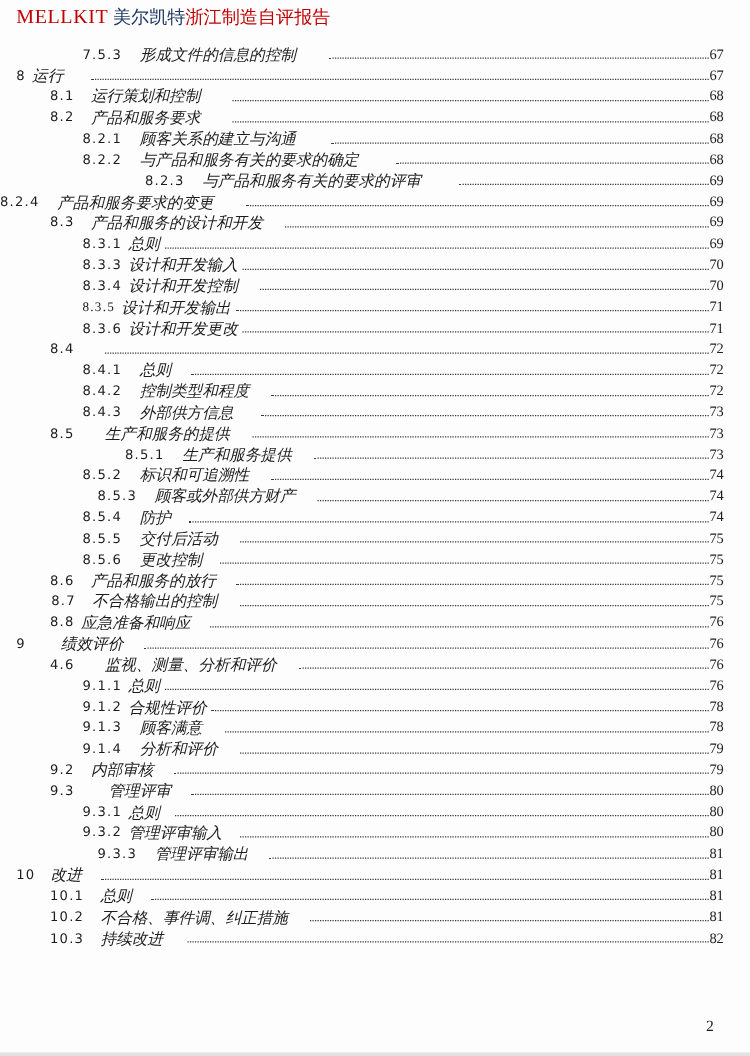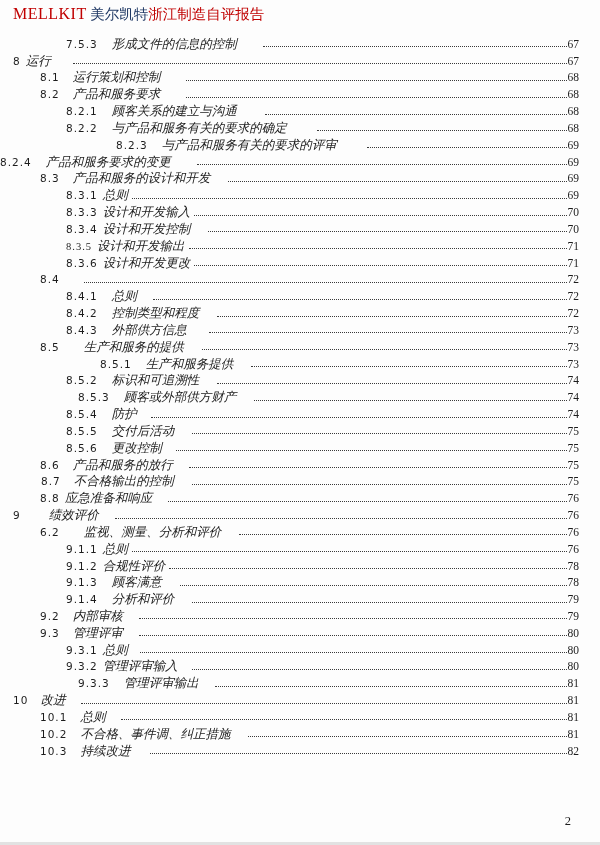--- a/index.html
+++ b/index.html
@@ -233,21 +233,21 @@
     <span class="dots"></span>
     <span class="pg">76</span>
   </div>
       <div class="row" style="padding-left: 13px;">
     <span class="num" style="margin-right: 28px;">9</span>
     <span class="title" style="margin-right: 16px;">绩效评价</span>
     <span class="dots"></span>
     <span class="pg">76</span>
   </div>
       <div class="row" style="padding-left: 40px;">
-    <span class="num" style="margin-right: 24px;">6.2</span>
+    <span class="num" style="margin-right: 24px;">4.6</span>
     <span class="title" style="margin-right: 18px;">监视、测量、分析和评价</span>
     <span class="dots"></span>
     <span class="pg">76</span>
   </div>
       <div class="row" style="padding-left: 66px;">
     <span class="num" style="margin-right: 5px;">9.1.1</span>
     <span class="title" style="margin-right: 4px;">总则</span>
     <span class="dots"></span>
     <span class="pg">76</span>
   </div>
@@ -269,21 +269,21 @@
     <span class="dots"></span>
     <span class="pg">79</span>
   </div>
       <div class="row" style="padding-left: 40px;">
     <span class="num" style="margin-right: 13px;">9.2</span>
     <span class="title" style="margin-right: 16px;">内部审核</span>
     <span class="dots"></span>
     <span class="pg">79</span>
   </div>
       <div class="row" style="padding-left: 40px;">
-    <span class="num" style="margin-right: 13px;">9.3</span>
+    <span class="num" style="margin-right: 27px;">9.3</span>
     <span class="title" style="margin-right: 16px;">管理评审</span>
     <span class="dots"></span>
     <span class="pg">80</span>
   </div>
       <div class="row" style="padding-left: 66px;">
     <span class="num" style="margin-right: 5px;">9.3.1</span>
     <span class="title" style="margin-right: 12px;">总则</span>
     <span class="dots"></span>
     <span class="pg">80</span>
   </div>

